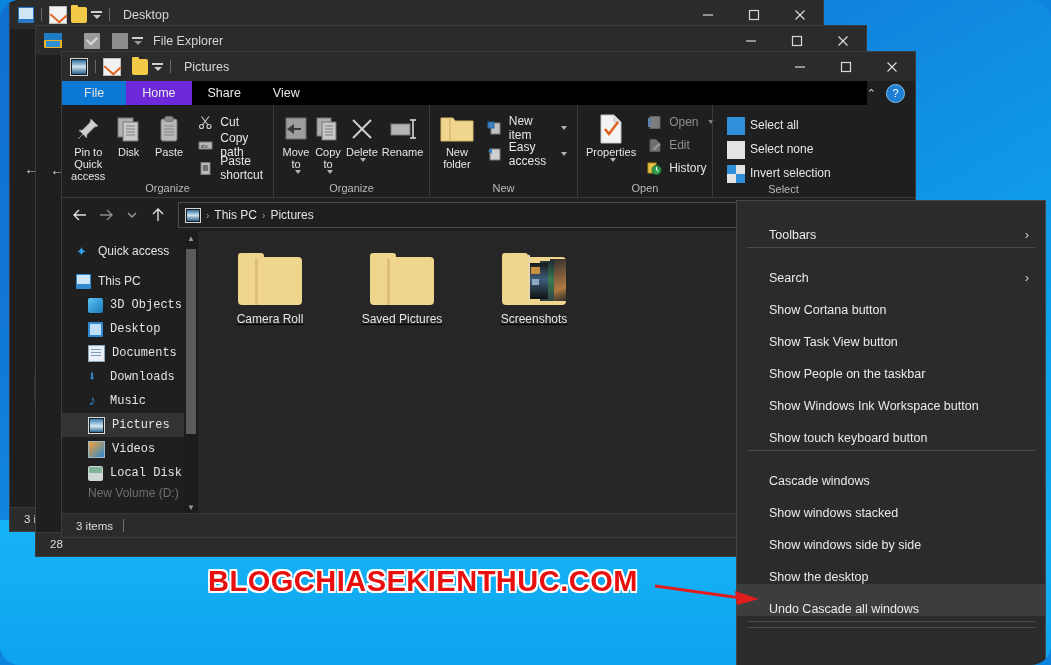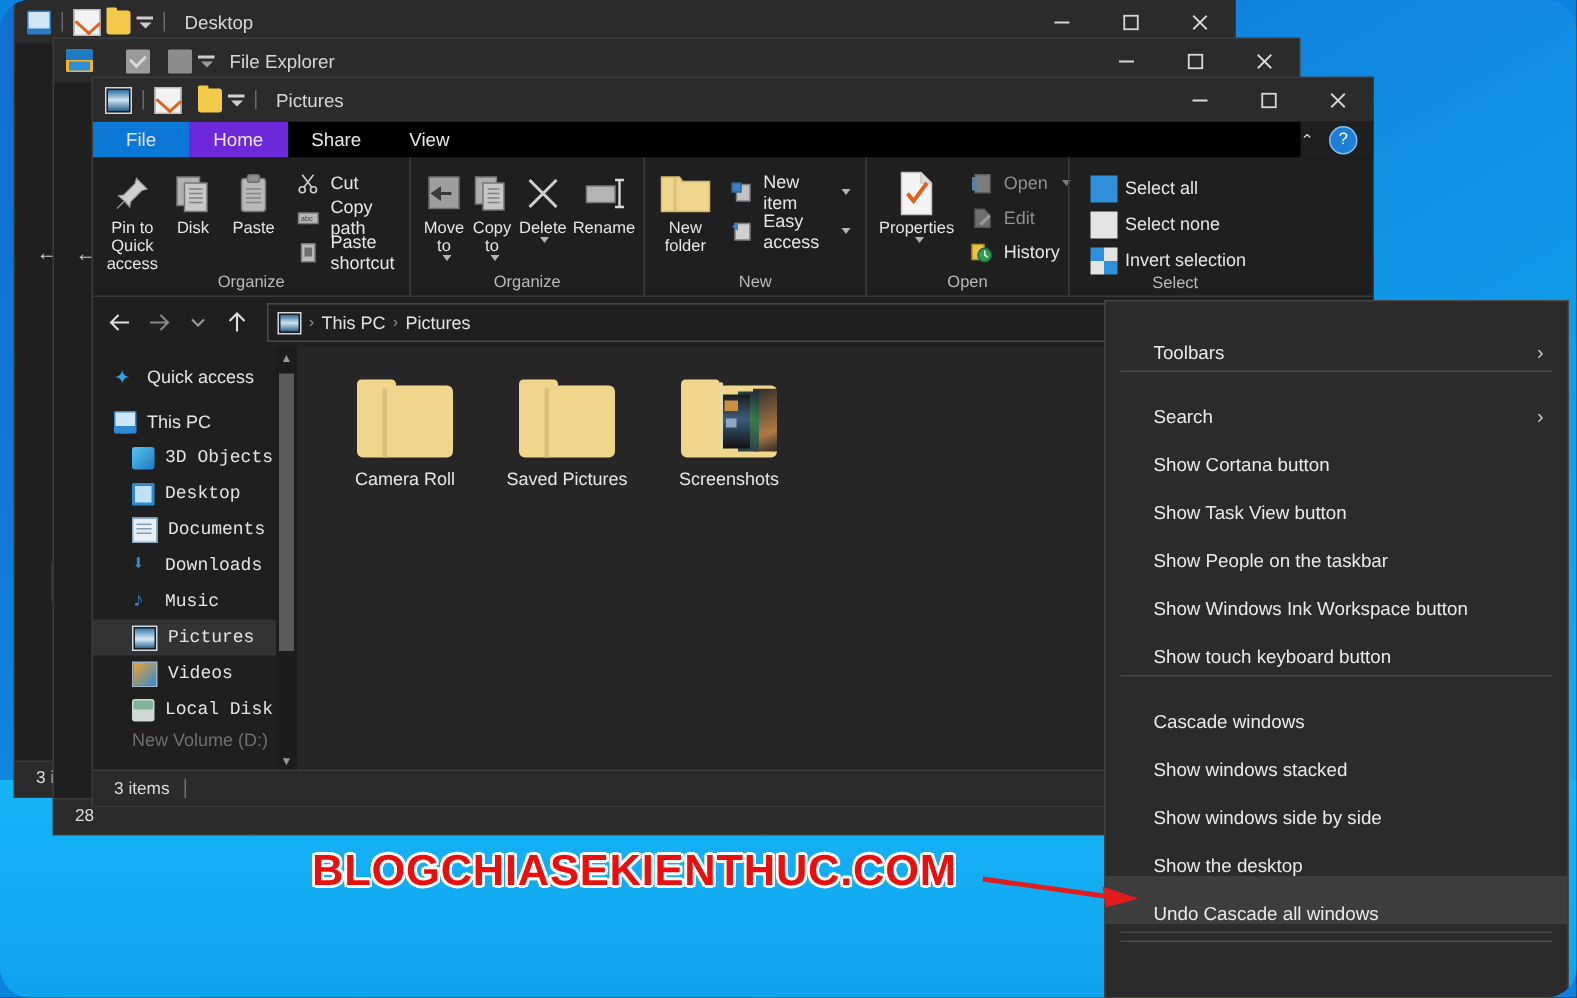--- a/index.html
+++ b/index.html
@@ -111,21 +111,21 @@
   .nic-vid{background:linear-gradient(135deg,#f0a232,#2f8ad1);border:1px solid #9fb6c8;}
   .nic-disk{background:#cfd8d4;border-radius:2px;position:relative;}
   .nic-disk:before{content:"";position:absolute;left:1px;top:1px;right:1px;height:6px;background:#7fb39a;border-radius:1px;}
   .nav-partial{color:#6f6f6f;font-size:12px;padding-left:26px;margin-top:1px;}
 
   .navscroll{position:absolute;right:0;top:0;bottom:0;width:14px;background:#1c1c1c;}
   .navscroll .arr{height:14px;color:#9a9a9a;font-size:8px;display:flex;align-items:center;justify-content:center;}
   .navscroll .thumb{position:absolute;left:2px;right:2px;background:#5a5a5a;border-radius:0;}
 
   .content{flex:1;background:#262626;position:relative;padding:22px 0 0 26px;}
-  .files{display:flex;gap:16px;}
+  .files{display:flex;gap:40px;text-decoration:underline;}
   .fileitem{width:92px;display:flex;flex-direction:column;align-items:center;gap:7px;}
   .fname{color:#e6e6e6;font-size:12px;white-space:nowrap;}
   .folder-big{width:64px;height:52px;position:relative;}
   .folder-back{position:absolute;left:0;top:4px;width:64px;height:48px;background:#f0d58c;border-radius:2px 4px 4px 4px;}
   .folder-tab{position:absolute;left:0;top:0;width:26px;height:7px;background:#f0d58c;border-radius:3px 3px 0 0;}
   .folder-split{position:absolute;left:17px;top:6px;width:3px;height:46px;background:#dcc077;}
   .thumbstack{position:absolute;left:28px;top:6px;width:36px;height:44px;overflow:hidden;}
   .thumbstack i{position:absolute;display:block;}
 
   

